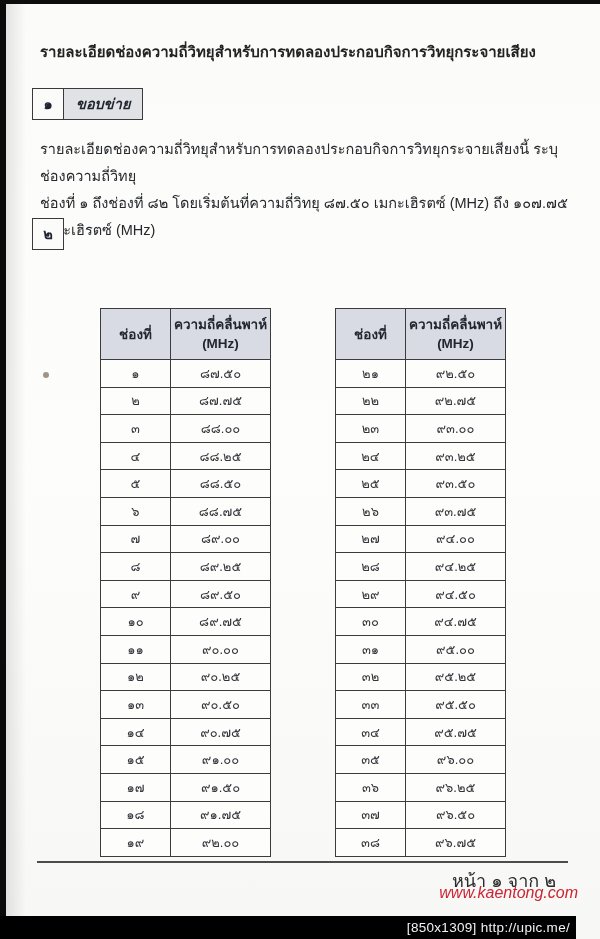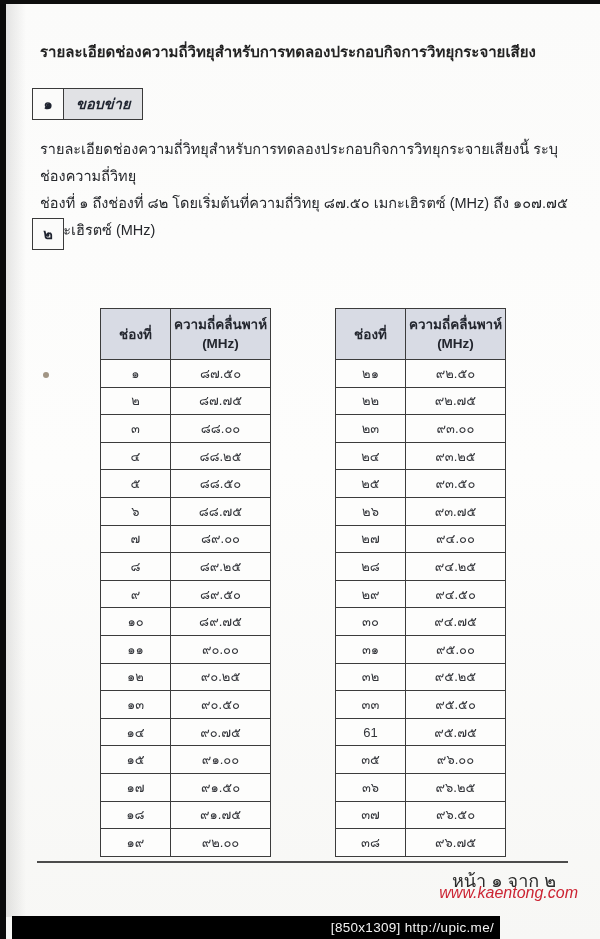--- a/index.html
+++ b/index.html
@@ -58,21 +58,21 @@
   table.freq-table thead th{
     height:50px;background:#d8dbe4;font-weight:bold;font-size:13.5px;color:#23262e;
     line-height:19px;
   }
   table.freq-table tbody tr{height:27.6px;}
   
   .footer-rule{position:absolute;top:861px;left:37px;width:531px;height:2px;background:#4c4c4c;}
   .page-number{position:absolute;top:866px;right:44px;font-size:18px;color:#2b2b2b;}
   .watermark{position:absolute;top:884px;right:22px;font-size:16px;font-style:italic;color:#cc2433;}
   .host-bar{
-    position:absolute;left:12px;bottom:0;width:488px;height:23px;background:#000;
+    position:absolute;left:0;bottom:0;width:576px;height:23px;background:#000;
     display:flex;align-items:center;justify-content:flex-end;
   }
   .host-bar .host-text{color:#f2f2f2;font-size:13.5px;padding-right:6px;letter-spacing:.3px;}
 </style>
 </head>
 <body>
 
 <div class="page">
 
   <div class="edge-left"></div>
@@ -247,21 +247,21 @@
         </tr>
         <tr>
           <td>๓๒</td>
           <td>๙๕.๒๕</td>
         </tr>
         <tr>
           <td>๓๓</td>
           <td>๙๕.๕๐</td>
         </tr>
         <tr>
-          <td>61</td>
+          <td>๓๔</td>
           <td>๙๕.๗๕</td>
         </tr>
         <tr>
           <td>๓๕</td>
           <td>๙๖.๐๐</td>
         </tr>
         <tr>
           <td>๓๖</td>
           <td>๙๖.๒๕</td>
         </tr>

